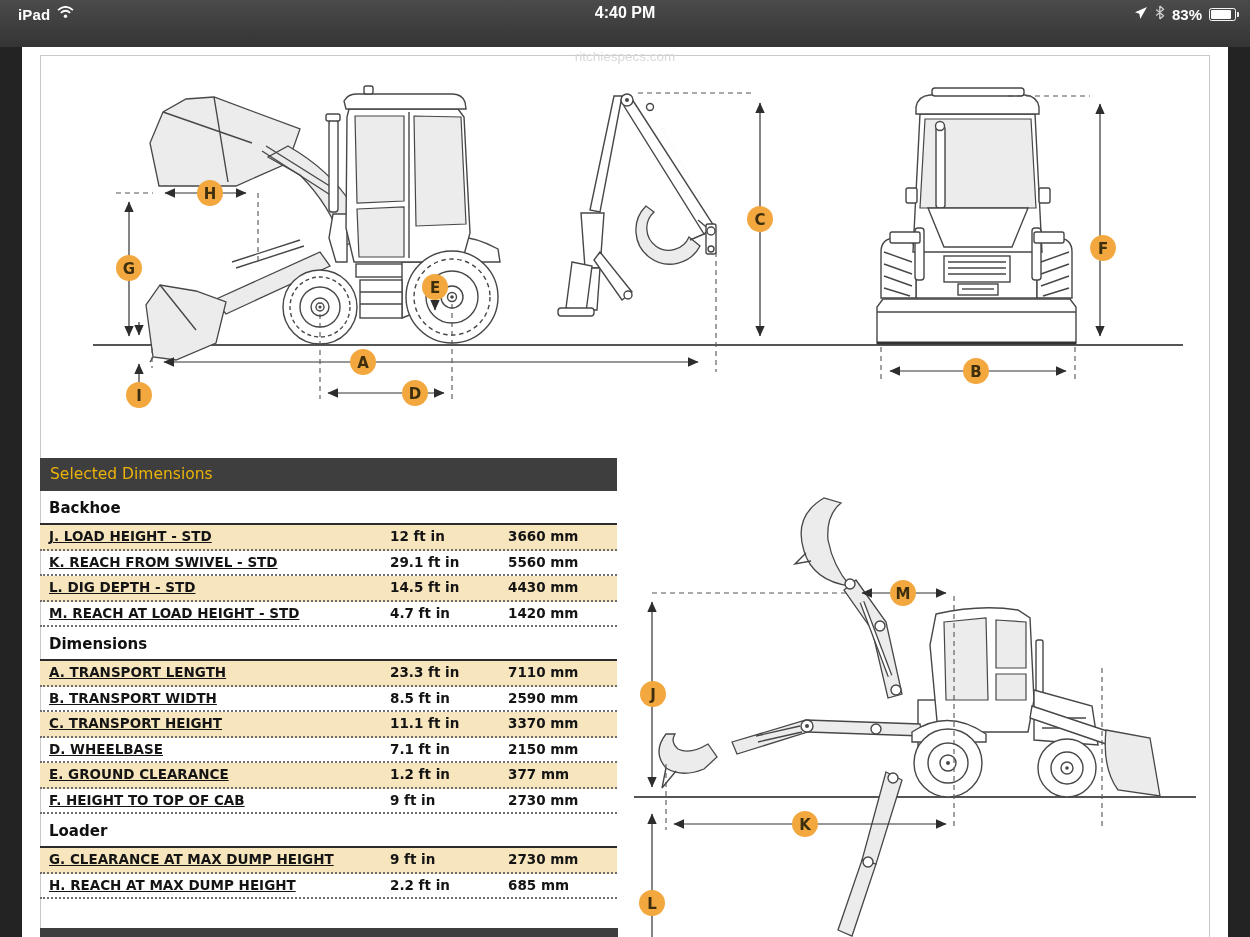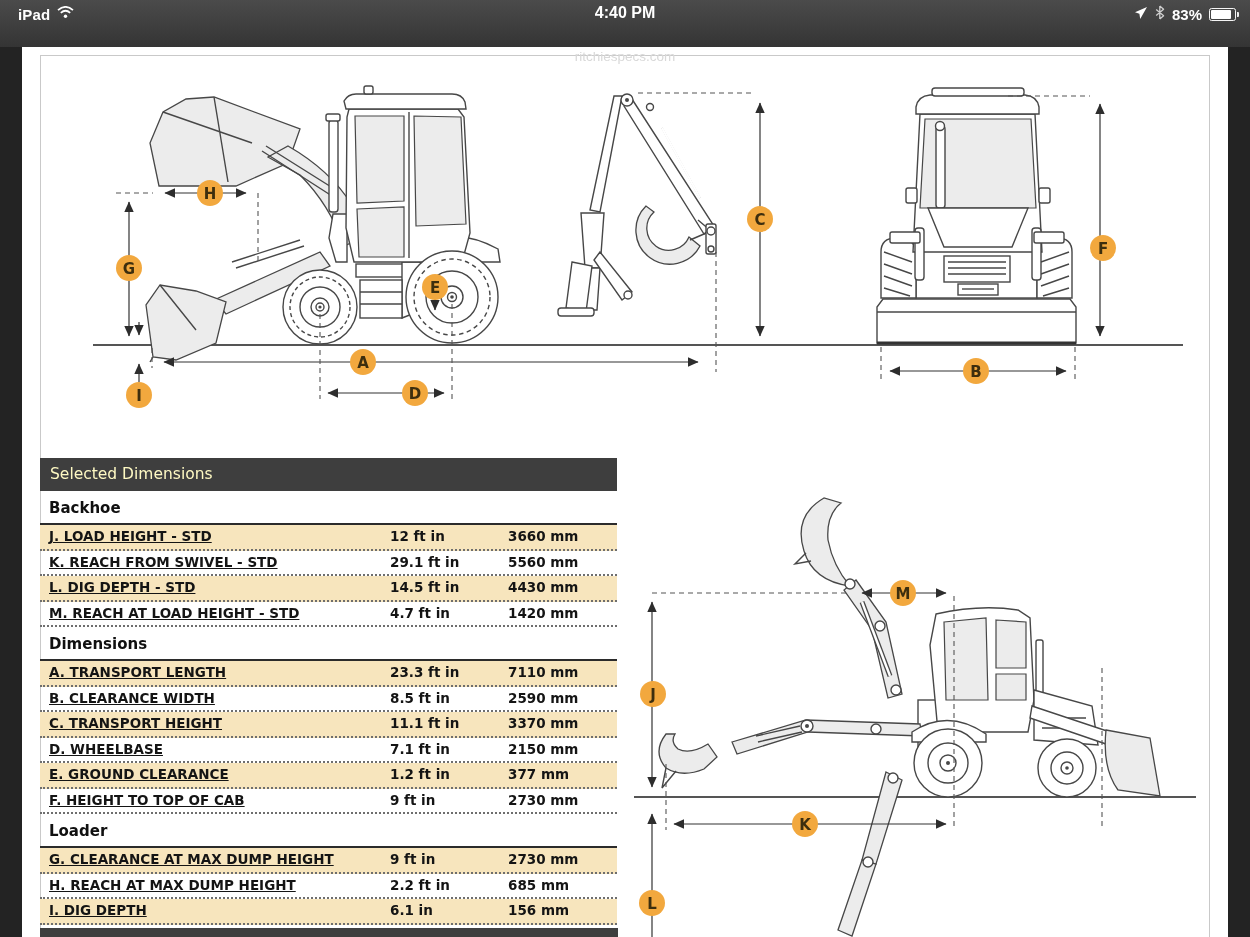--- a/index.html
+++ b/index.html
@@ -32,21 +32,21 @@
   .content-border{
     position:absolute;left:18px;top:8px;width:1168px;height:900px;
     border-top:1px solid #c9c9c9;border-left:1px solid #c9c9c9;border-right:1px solid #c9c9c9;
     background:#fff;
   }
   svg{position:absolute;}
   #svg-top{left:18px;top:8px;}
   #svg-bottom{left:600px;top:433px;}
   
   .dim-table{position:absolute;left:18px;top:411px;width:577px;z-index:15;font-family:"DejaVu Sans","Liberation Sans",sans-serif;}
-  .tbl-header{height:33px;line-height:33px;background:#3e3e3e;color:#fef9c3;font-size:15.5px;padding-left:10px;}
+  .tbl-header{height:33px;line-height:33px;background:#3e3e3e;color:#eab308;font-size:15.5px;padding-left:10px;}
   .sec-heading{height:22px;line-height:22px;font-size:15px;font-weight:bold;color:#101010;padding:6px 0 4px 9px;}
   .sec-rows{border-top:2px solid #2b2b2b;}
   .row{display:flex;height:23.5px;line-height:23.5px;border-bottom:2px dotted #6e6e6e;font-size:13.5px;color:#141414;}
   .row.hl{background:#f7e5bd;}
   .row .lbl{flex:1;padding-left:9px;font-weight:600;white-space:nowrap;overflow:hidden;text-decoration:underline;}
   .row .imp{width:118px;text-align:left;font-weight:bold;}
   .row .met{width:102px;text-align:left;font-weight:bold;padding-right:7px;}
   .bottom-bar{position:absolute;left:18px;top:881px;width:578px;height:20px;background:#3e3e3e;}
   
   .ln{stroke:#474747;fill:none;stroke-width:1.4;}
@@ -347,21 +347,21 @@
           </div>
         </div>
         <div class="sec-heading">Dimensions</div>
         <div class="sec-rows">
           <div class="row hl">
             <span class="lbl">A. TRANSPORT LENGTH</span>
             <span class="imp">23.3 ft in</span>
             <span class="met">7110 mm</span>
           </div>
           <div class="row">
-            <span class="lbl">B. CLEARANCE WIDTH</span>
+            <span class="lbl">B. TRANSPORT WIDTH</span>
             <span class="imp">8.5 ft in</span>
             <span class="met">2590 mm</span>
           </div>
           <div class="row hl">
             <span class="lbl">C. TRANSPORT HEIGHT</span>
             <span class="imp">11.1 ft in</span>
             <span class="met">3370 mm</span>
           </div>
           <div class="row">
             <span class="lbl">D. WHEELBASE</span>
@@ -384,23 +384,18 @@
           <div class="row hl">
             <span class="lbl">G. CLEARANCE AT MAX DUMP HEIGHT</span>
             <span class="imp">9 ft in</span>
             <span class="met">2730 mm</span>
           </div>
           <div class="row">
             <span class="lbl">H. REACH AT MAX DUMP HEIGHT</span>
             <span class="imp">2.2 ft in</span>
             <span class="met">685 mm</span>
           </div>
-          <div class="row hl">
-            <span class="lbl">I. DIG DEPTH</span>
-            <span class="imp">6.1 in</span>
-            <span class="met">156 mm</span>
-          </div>
         </div>
       </div>
   </div>
 
   <div class="bottom-bar"></div>
 </div>
 
 </body></html>

